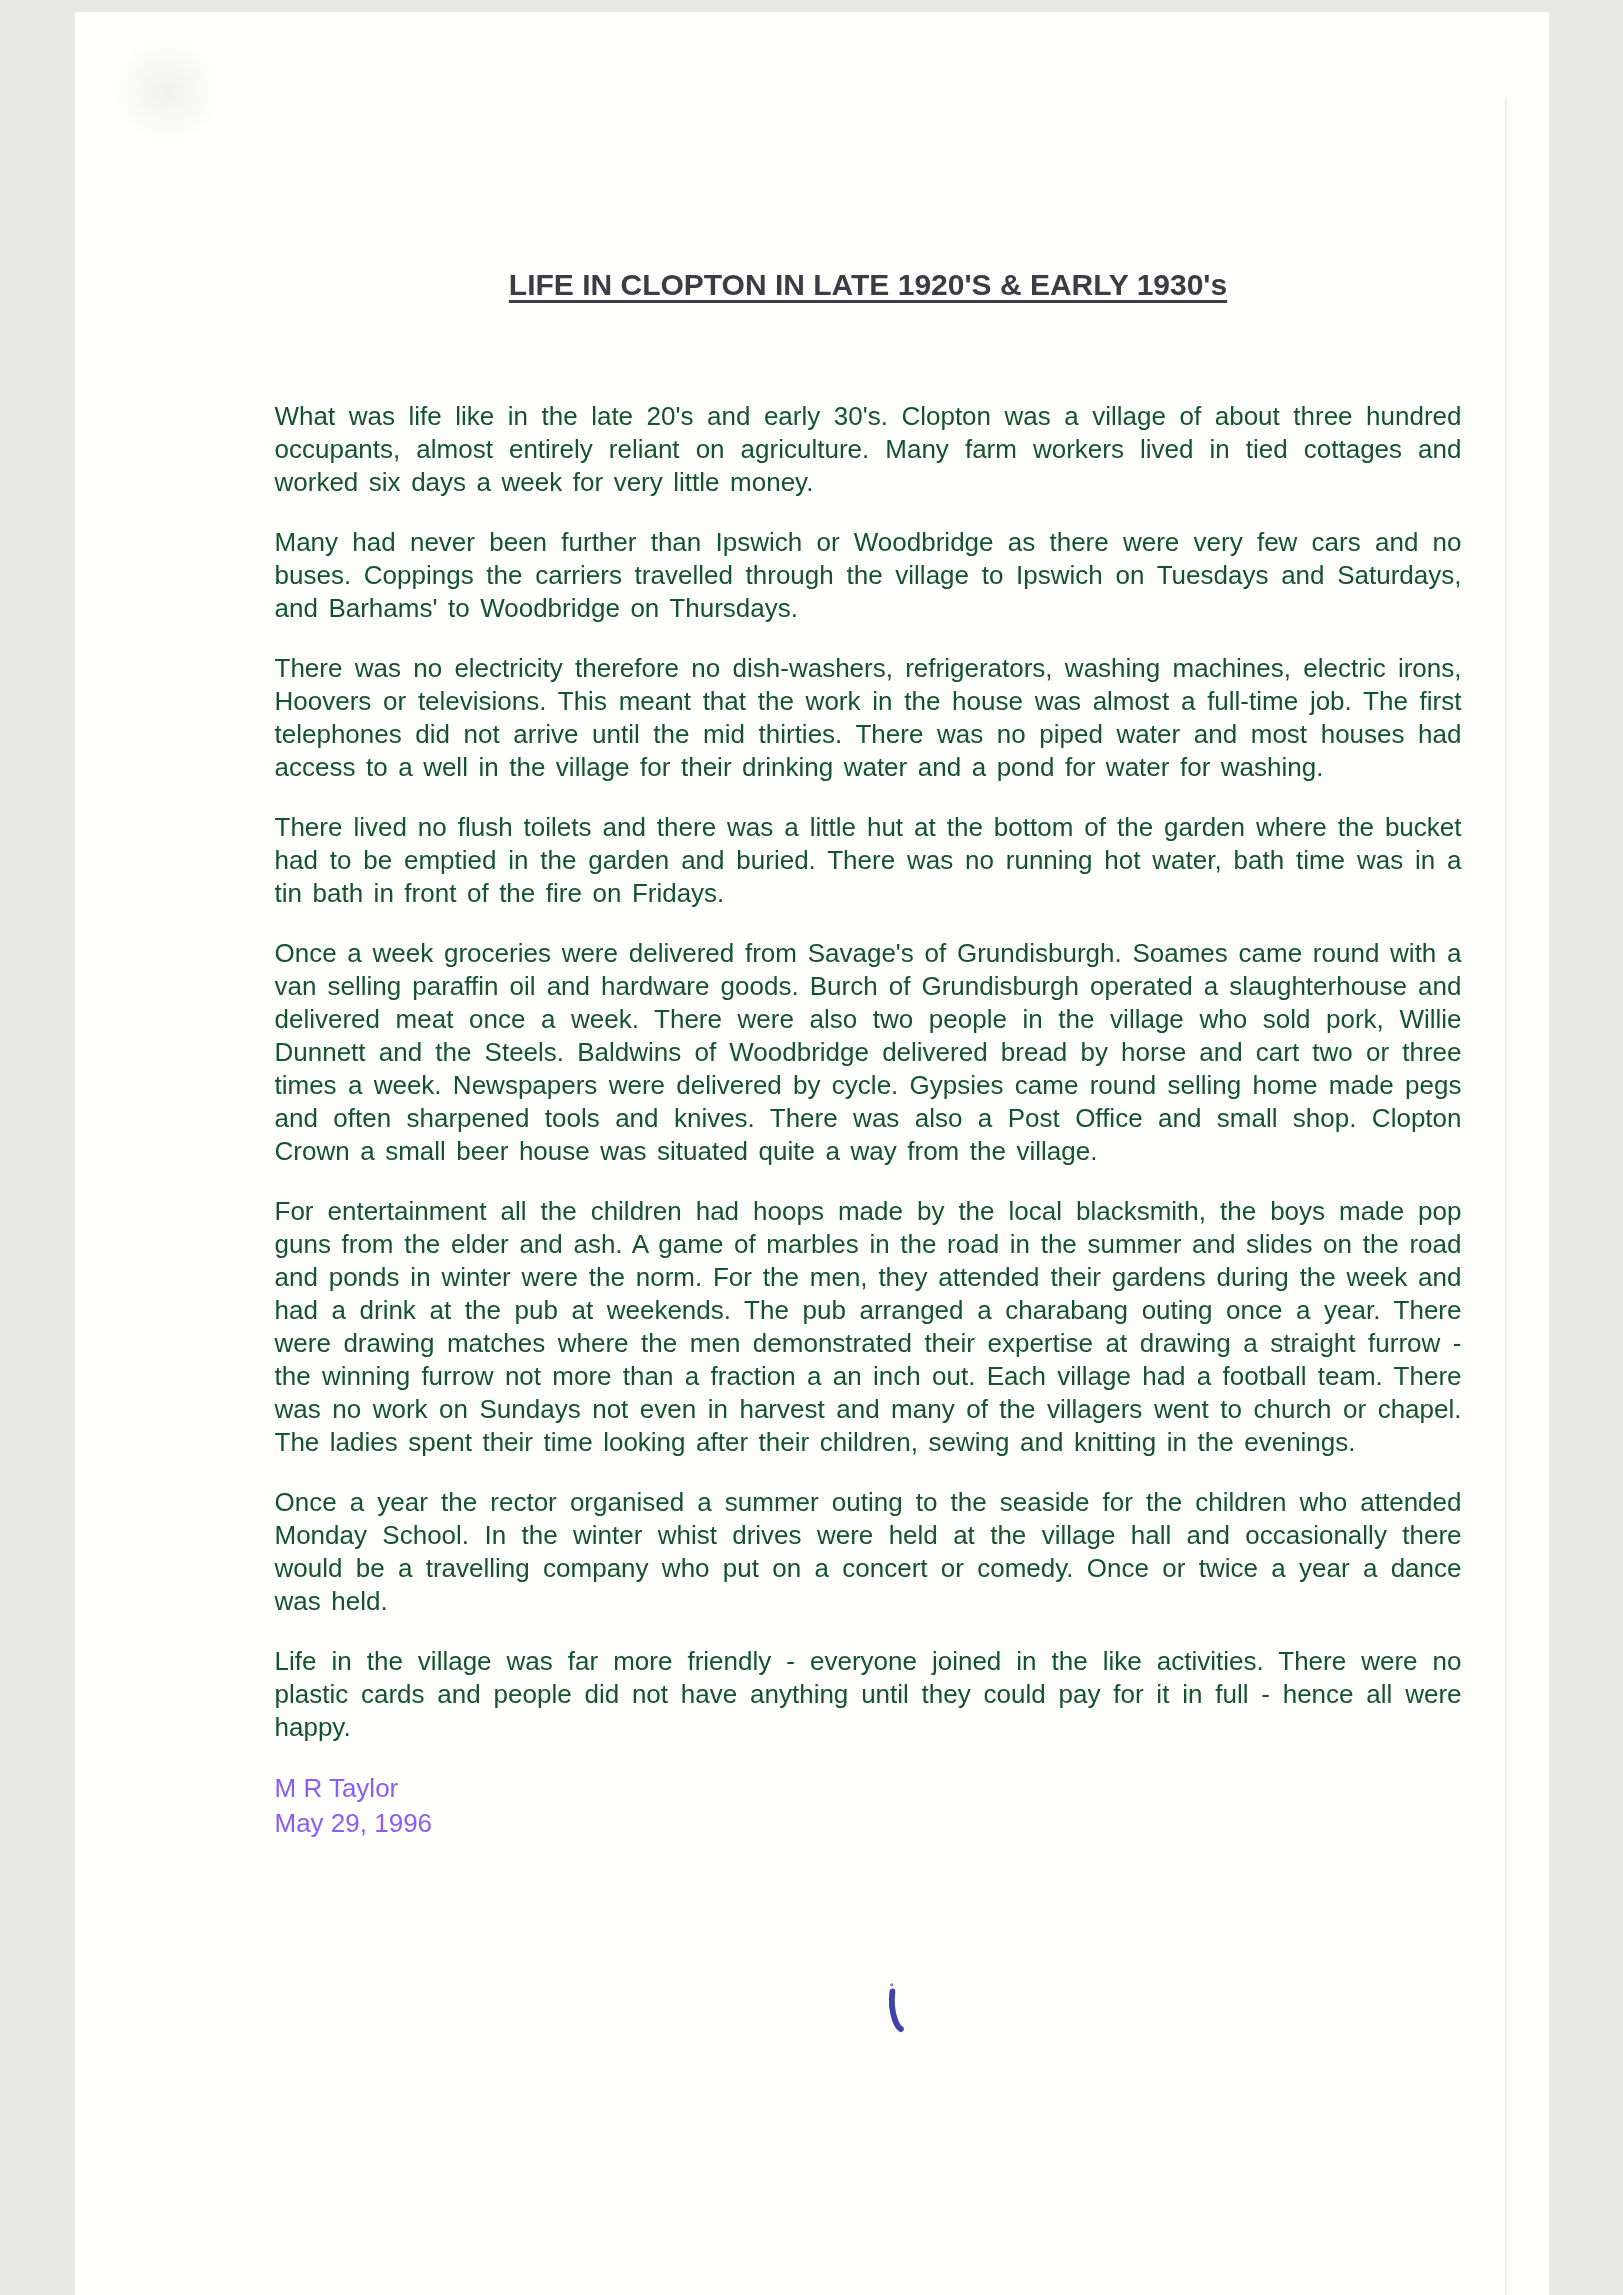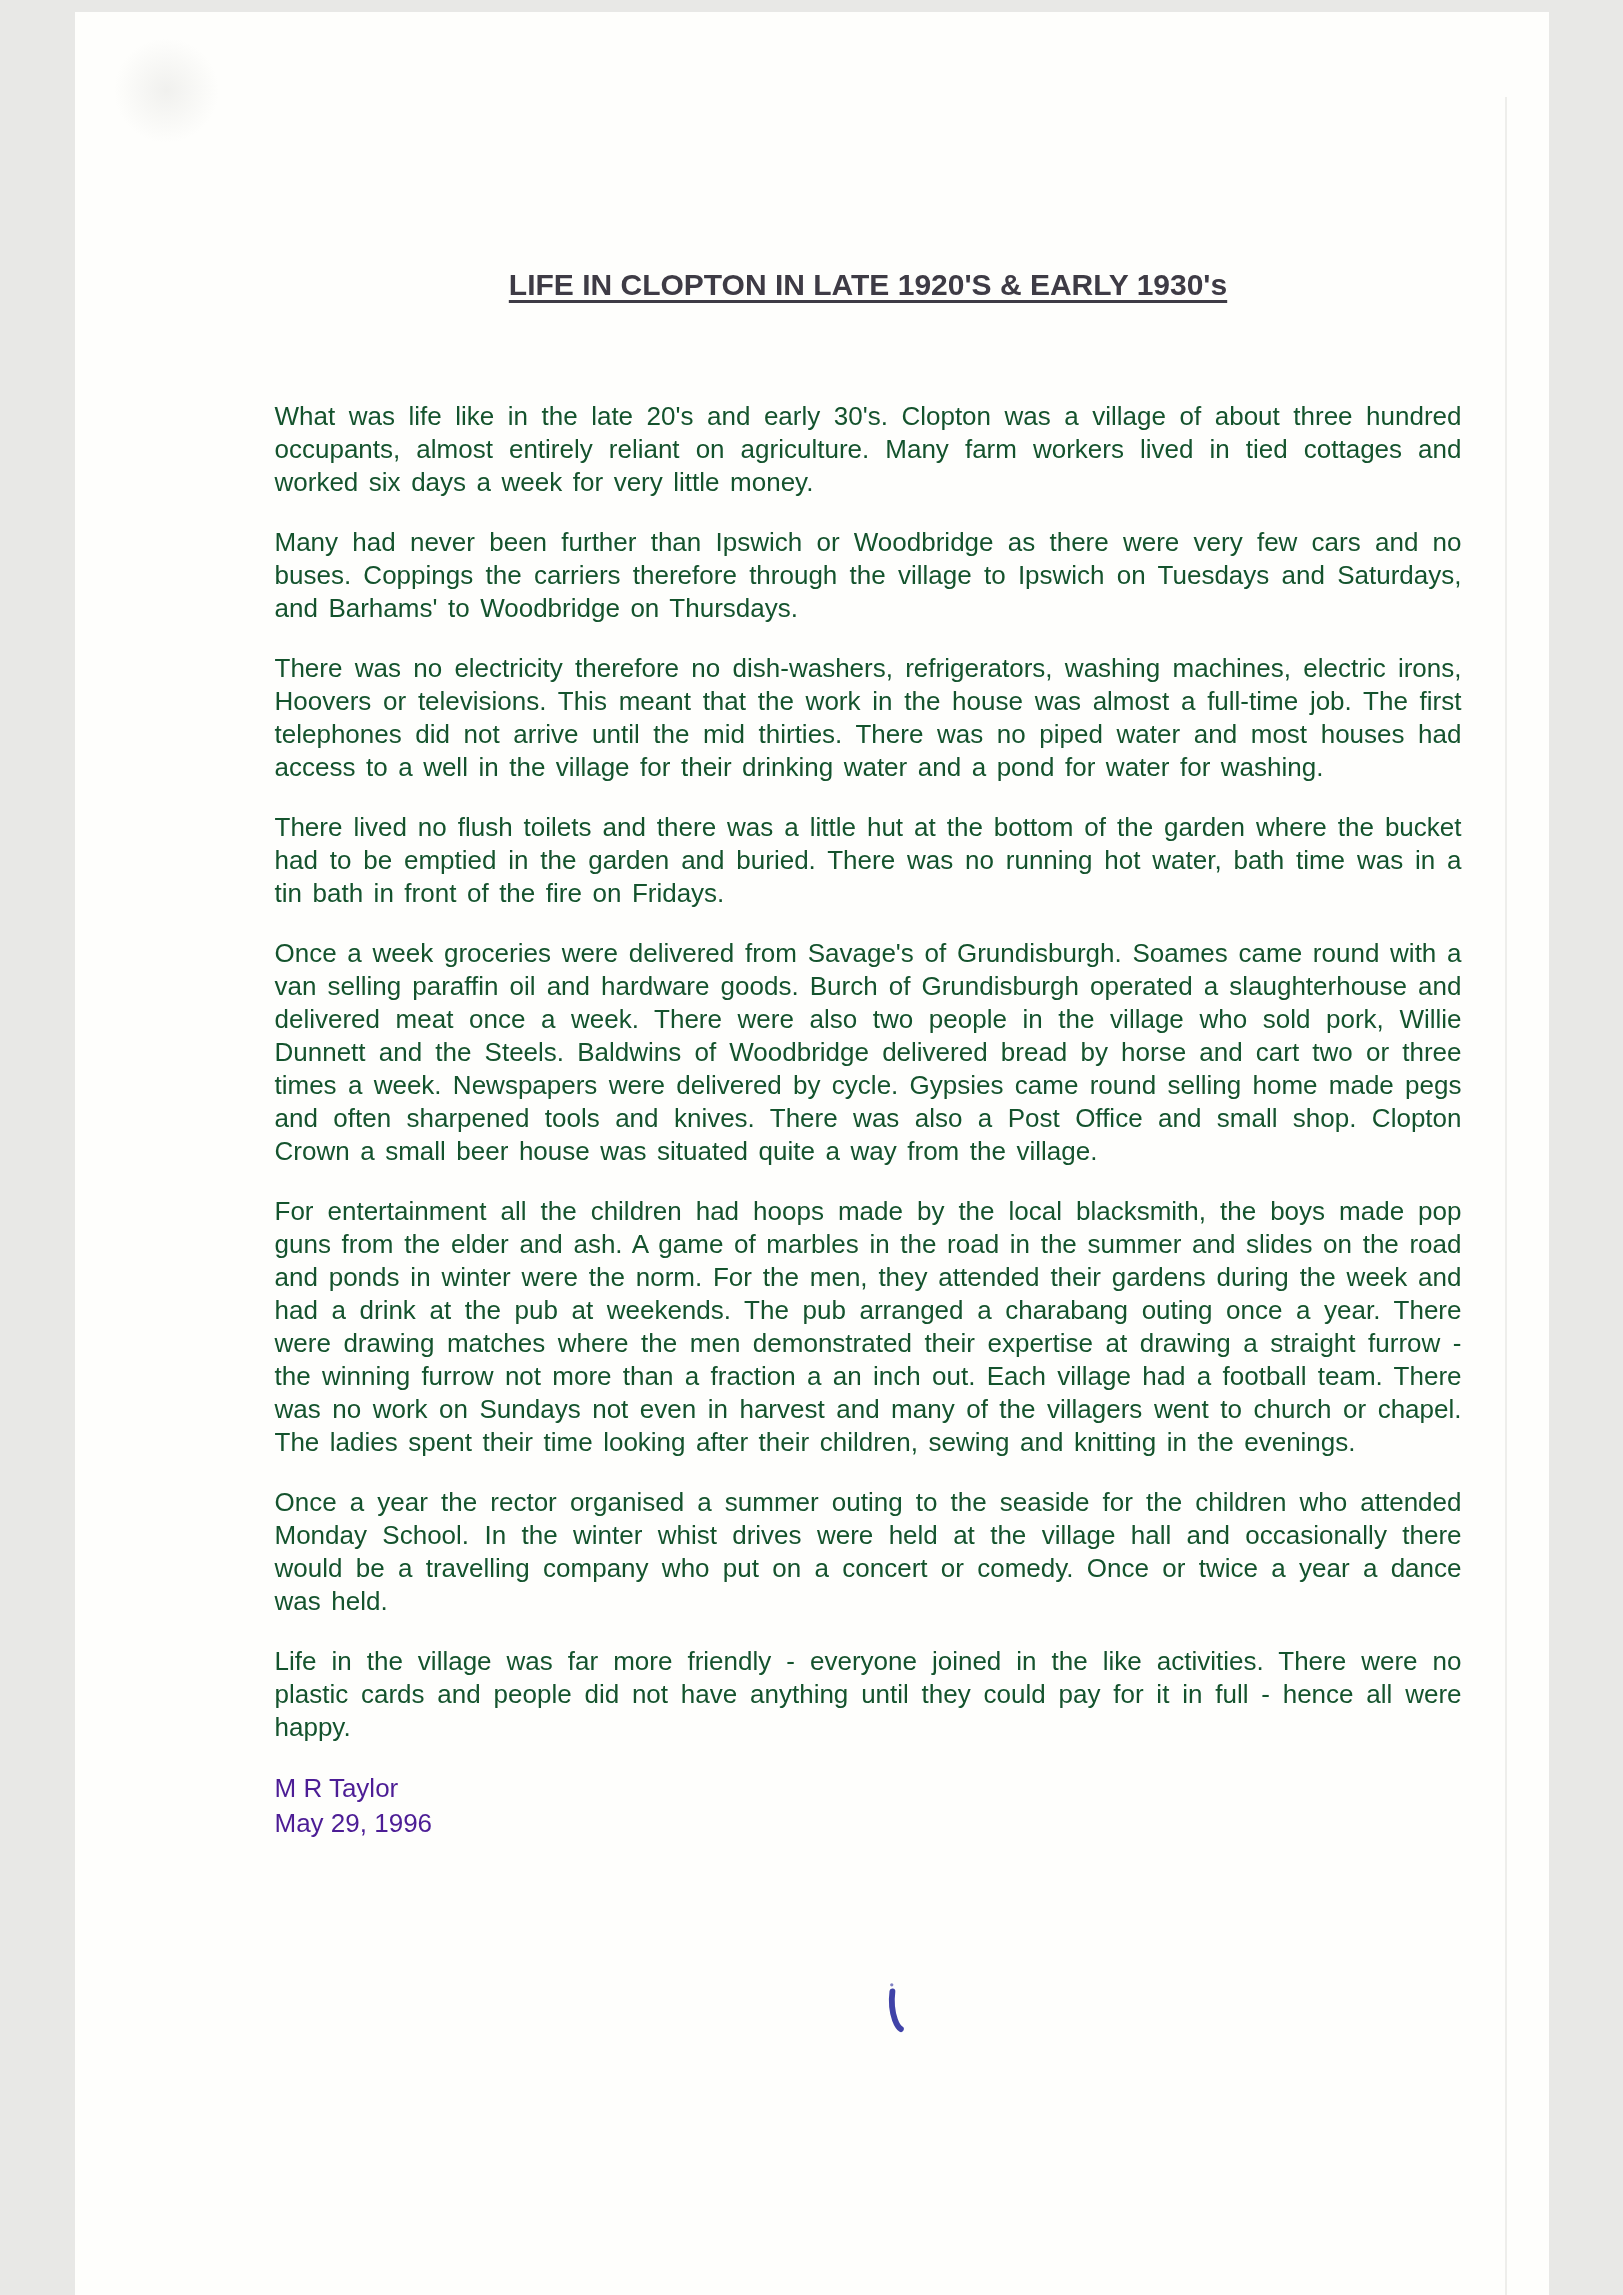--- a/index.html
+++ b/index.html
@@ -59,21 +59,21 @@
     font-size: 26px;
     line-height: 33px;
     text-align: justify;
     word-spacing: 3.3px;
     color: #14532d;
   }
   .signature {
     margin-top: 18.3px;
     font-size: 26px;
     line-height: 35px;
-    color: #4c1d95;
+    color: #8b5cf6;
   }
   .signature p { margin: 0; }
   .ink-mark {
     position: absolute;
     left: 807px;
     top: 1970px;
     width: 26px;
     height: 59px;
   }
 </style>
@@ -83,21 +83,21 @@
 <div class="page">
 
   <div class="scan-smudge"></div>
   <div class="scan-crease"></div>
 
   <div class="content">
     <h1 class="doc-title">LIFE IN CLOPTON IN LATE 1920'S &amp; EARLY 1930's</h1>
 
     <div class="doc-body">
       <p>What was life like in the late 20's and early 30's.  Clopton was a village of about three hundred occupants, almost entirely reliant on agriculture.  Many farm workers lived in tied cottages and worked six days a week for very little money.</p>
-      <p>Many had never been further than Ipswich or Woodbridge as there were very few cars and no buses.  Coppings the carriers therefore through the village to Ipswich on Tuesdays and Saturdays, and Barhams' to Woodbridge on Thursdays.</p>
+      <p>Many had never been further than Ipswich or Woodbridge as there were very few cars and no buses.  Coppings the carriers travelled through the village to Ipswich on Tuesdays and Saturdays, and Barhams' to Woodbridge on Thursdays.</p>
       <p>There was no electricity therefore no dish-washers, refrigerators, washing machines, electric irons, Hoovers or televisions.  This meant that the work in the house was almost a full-time job.  The first telephones did not arrive until the mid thirties. There was no piped water and most houses had access to a well in the village for their drinking water and a pond for water for washing.</p>
       <p>There lived no flush toilets and there was a little hut at the bottom of the garden where the bucket had to be emptied in the garden and buried. There was no running hot water, bath time was in a tin bath in front of the fire on Fridays.</p>
       <p>Once a week groceries were delivered from Savage's of Grundisburgh.  Soames came round with a van selling paraffin oil and hardware goods.  Burch of Grundisburgh operated a slaughterhouse and delivered meat once a week.  There were also two people in the village who sold pork, Willie Dunnett and the Steels.  Baldwins of Woodbridge delivered bread by horse and cart two or three times a week.  Newspapers were delivered by cycle.  Gypsies came round selling home made pegs and often sharpened tools and knives.  There was also a Post Office and small shop.  Clopton Crown a small beer house was situated quite a way from the village.</p>
       <p>For entertainment all the children had hoops made by the local blacksmith, the boys made pop guns from the elder and ash.  A game of marbles in the road in the summer and slides on the road and ponds in winter were the norm.  For the men, they attended their gardens during the week and had a drink at the pub at weekends.  The pub arranged a charabang outing once a year.  There were drawing matches where the men demonstrated their expertise at drawing a straight furrow -  the winning furrow not more than a fraction a an inch out.  Each village had a football team.  There was no work on Sundays not even in harvest and many of the villagers went to church or chapel.  The ladies spent their time looking after their children, sewing and knitting in the evenings.</p>
       <p>Once a year the rector organised a summer outing to the seaside for the children who attended Monday School.  In the winter whist drives were held at the village hall and occasionally there would be a travelling company who put on a concert or comedy.  Once or twice a year a dance was held.</p>
       <p>Life in the village was far more friendly - everyone joined in the like activities.  There were no plastic cards and people did not have anything until they could pay for it in full - hence all were happy.</p>
     </div>
 
     <div class="signature">
       <p>M R Taylor</p>

